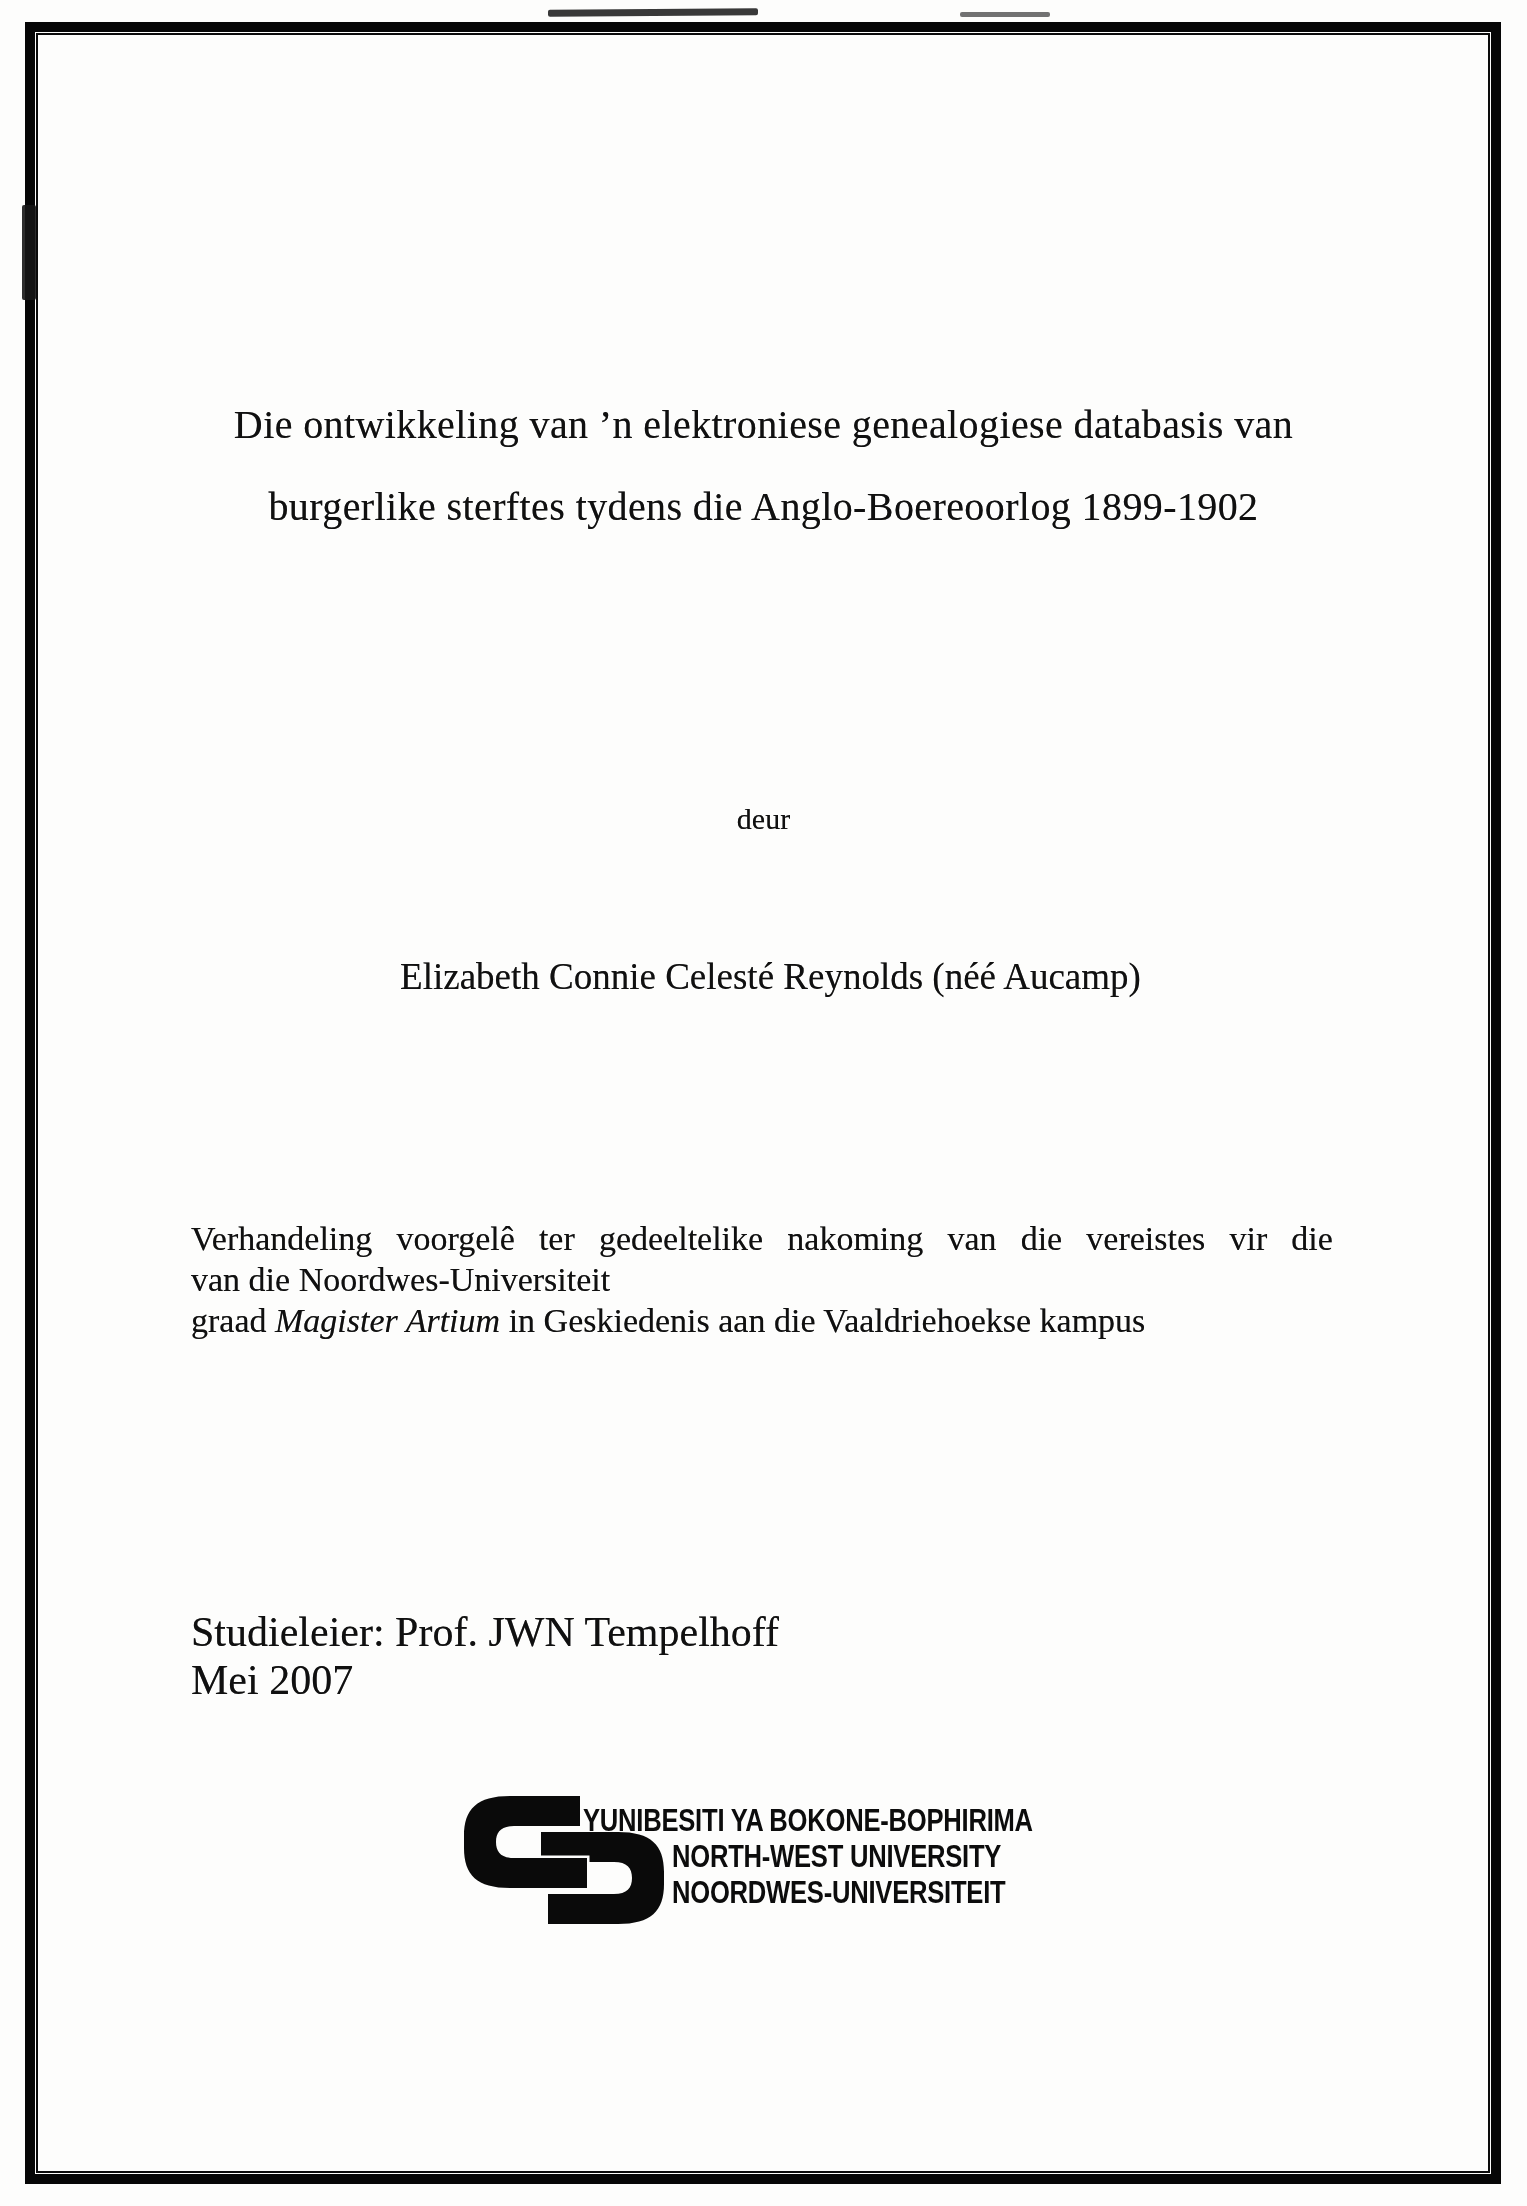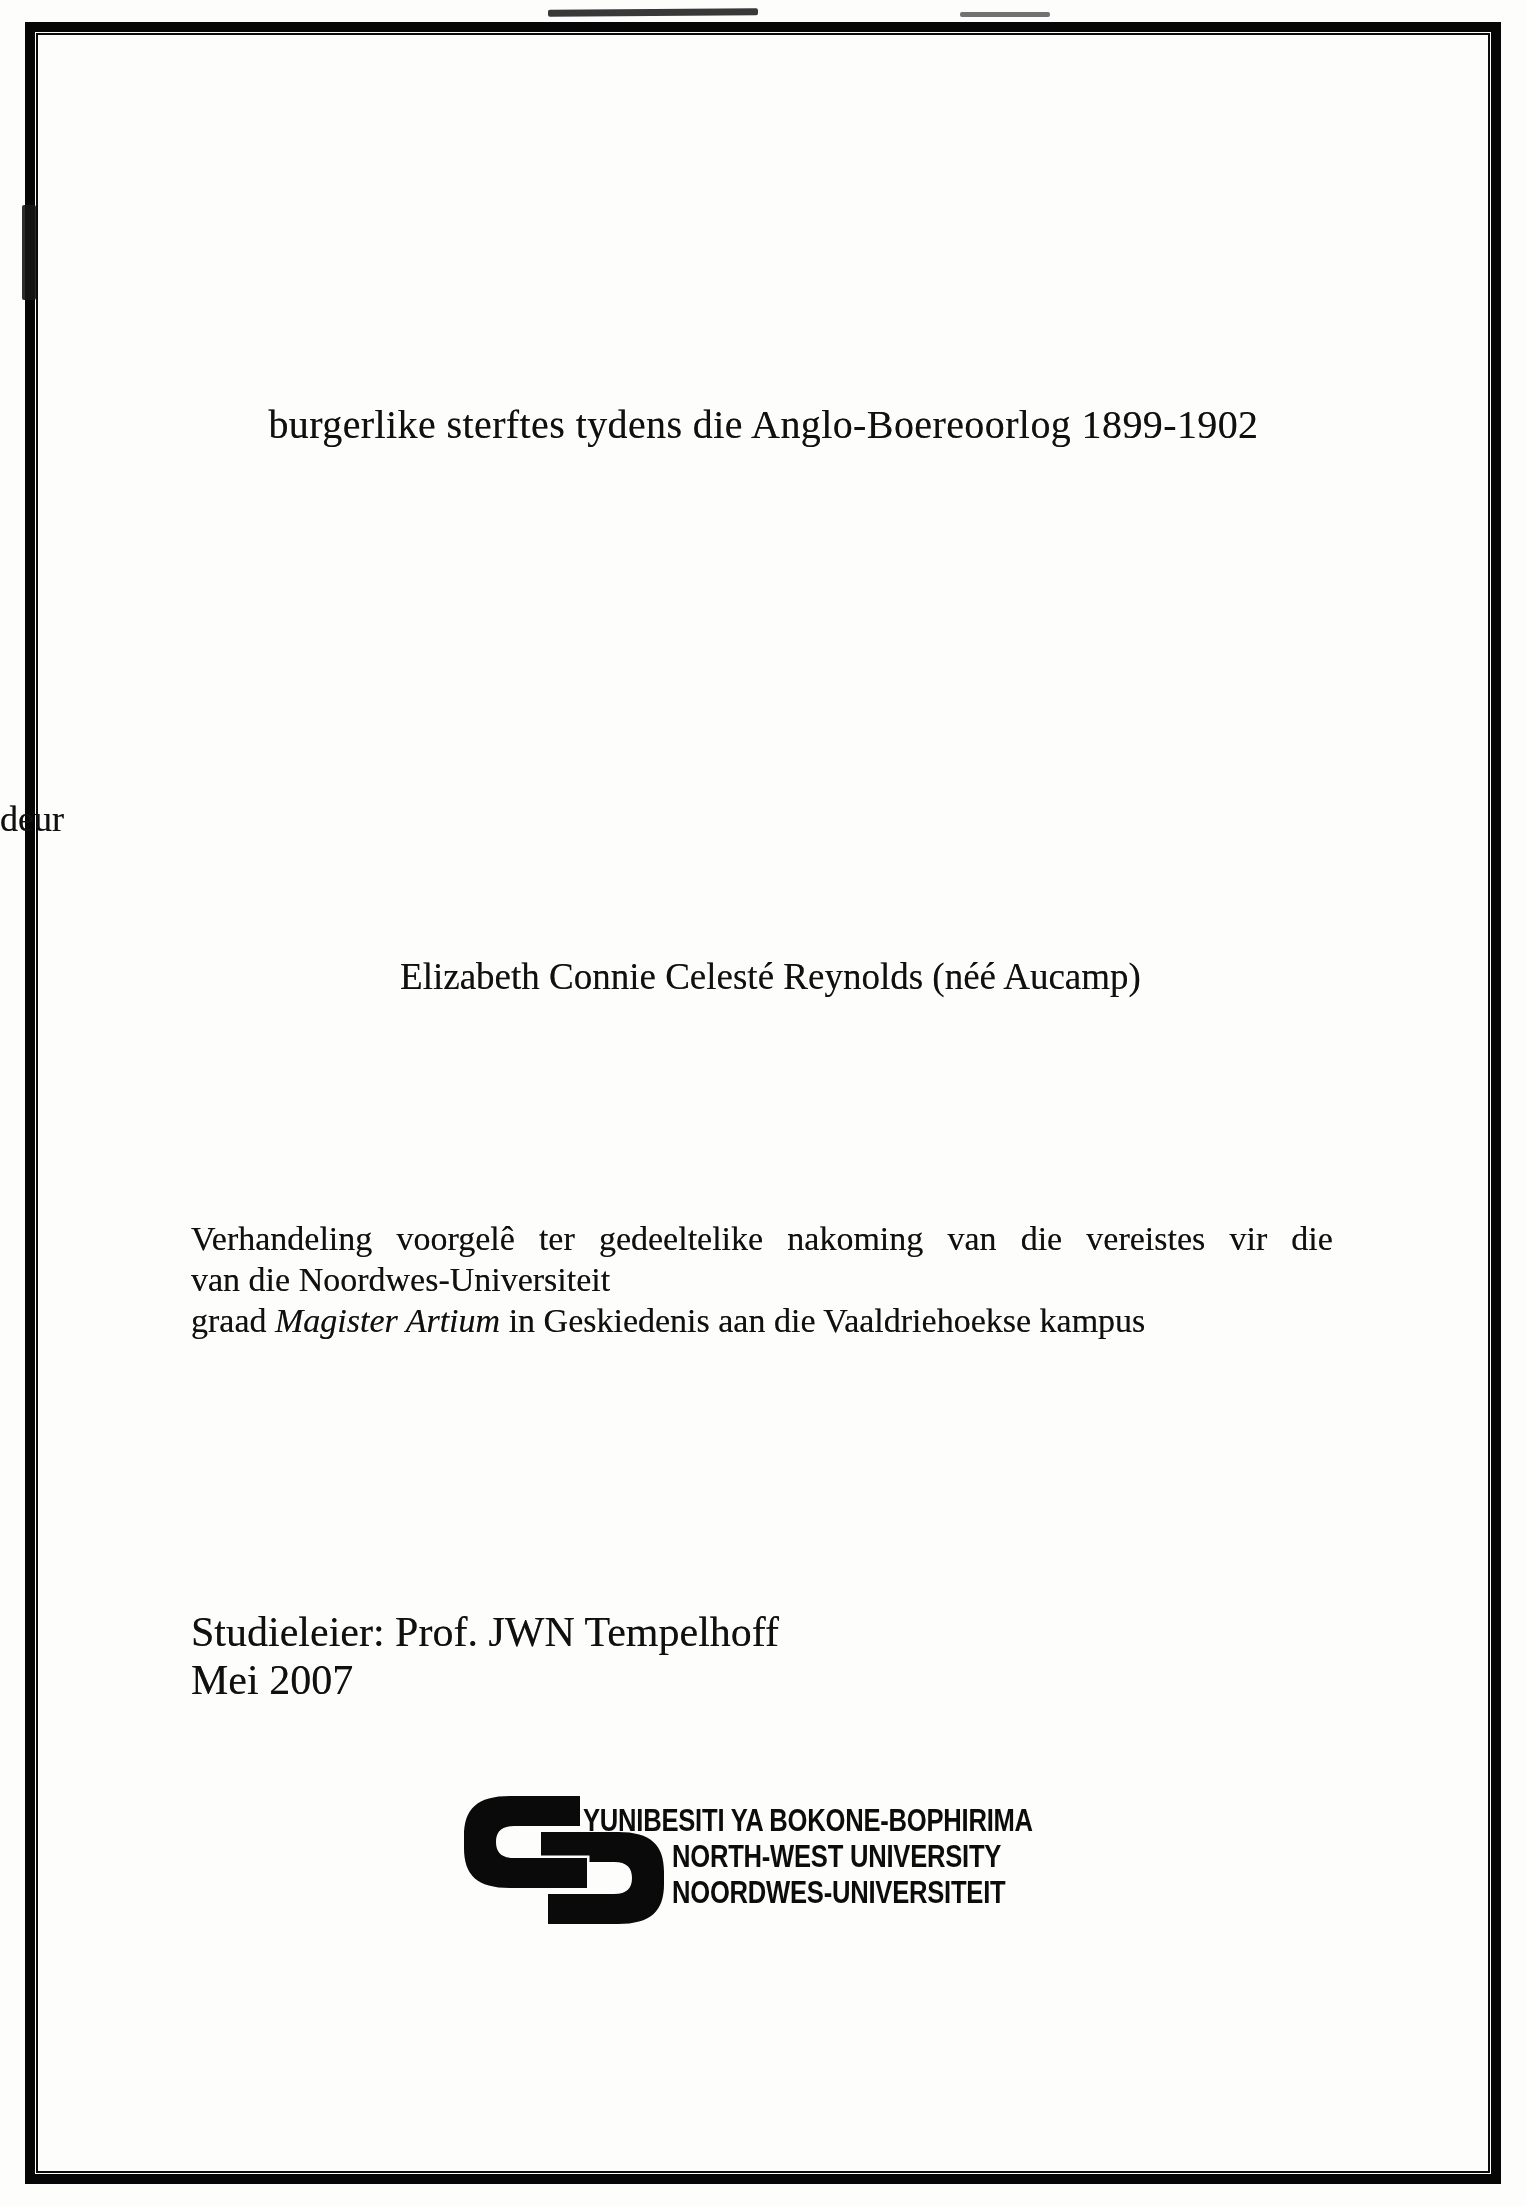--- a/index.html
+++ b/index.html
@@ -24,21 +24,21 @@
   .a3{left:22px;top:205px;width:14px;height:95px;opacity:.9;}
 
   .ink{text-shadow:0 0 .5px rgba(10,10,10,.55);} 
 
   .title{
     position:absolute;left:130px;right:130px;top:384px;
     text-align:center;font-size:40px;line-height:82px;letter-spacing:.4px;
   }
   .byline{
     position:absolute;left:0;right:0;top:800px;
-    text-align:left;font-size:36px;line-height:38px;
+    text-align:center;font-size:30px;line-height:38px;
   }
   .author{
     position:absolute;left:0;right:0;top:954px;
     text-align:center;font-size:37px;line-height:46px;margin-left:14px;
   }
   .statement{
     position:absolute;left:191px;width:1142px;top:1218px;
     font-size:34px;line-height:41px;font-family:Liberation Serif, serif;
   }
   .justify-words{display:flex;justify-content:space-between;}
@@ -64,20 +64,21 @@
 <body>
 
 <div class="frame">
   <div class="frame-inner"></div>
 </div>
 <div class="artifact a1"></div>
 <div class="artifact a2"></div>
 <div class="artifact a3"></div>
 
 <div class="title ink">
+  <div>Die ontwikkeling van ’n elektroniese genealogiese databasis van</div>
   <div>burgerlike sterftes tydens die Anglo-Boereoorlog 1899-1902</div>
 </div>
 
 <div class="byline ink">deur</div>
 
 <div class="author ink">Elizabeth Connie Celesté Reynolds (néé Aucamp)</div>
 
 <div class="statement ink">
   <div class="justify-words">
       <span>Verhandeling</span>

